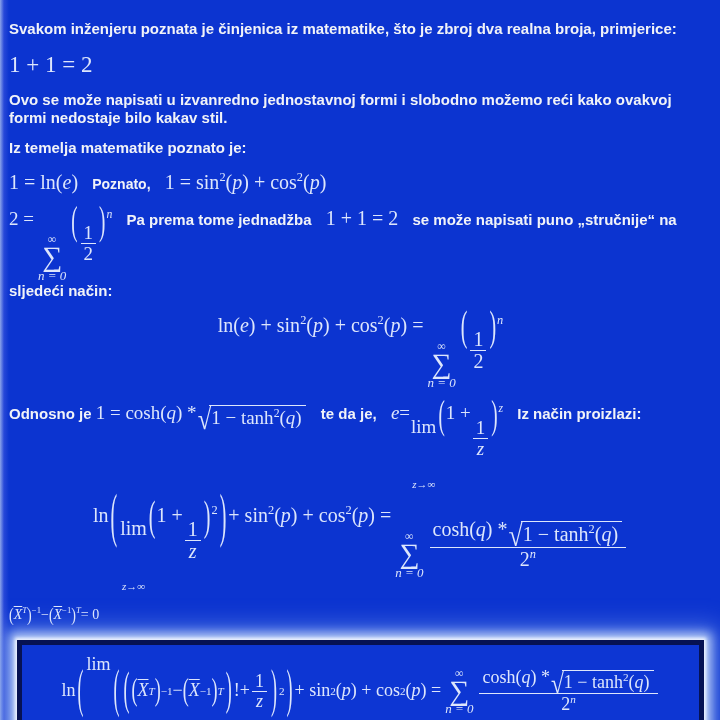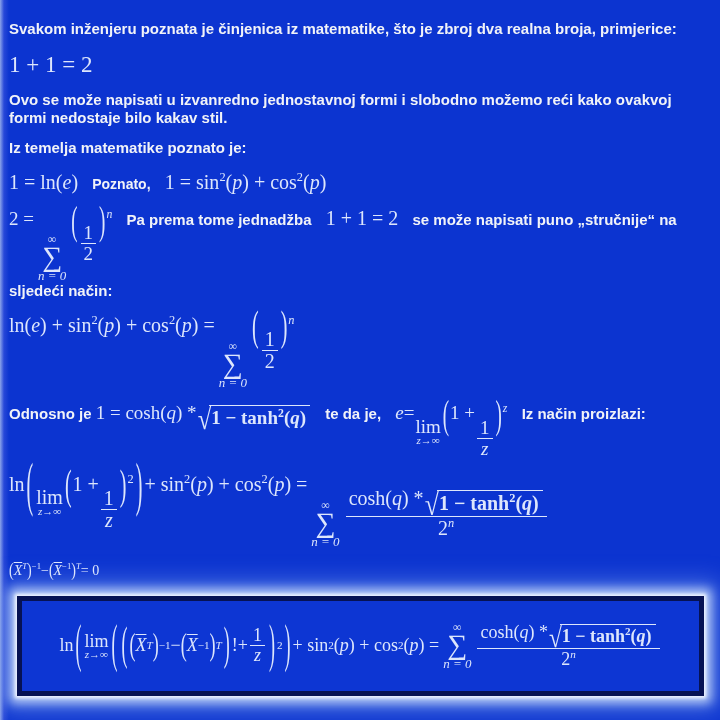--- a/index.html
+++ b/index.html
@@ -24,28 +24,28 @@
   .p22{transform:scaleY(2.15);margin:0 1px;}
   .p26{transform:scaleY(2.55);margin:0 2px;}
   .p30{transform:scaleY(2.95);margin:0 2px;}
   .frac{display:inline-flex;flex-direction:column;align-items:center;vertical-align:-0.75em;line-height:1.05;margin:0 2px;}
   .frac .fn{border-bottom:1.5px solid currentColor;padding:0 3px;}
   .frac .fd{padding:0 3px;}
   .sum{display:inline-flex;flex-direction:column;align-items:center;vertical-align:-0.95em;line-height:1;margin:0 4px;}
   .sum .st{font-size:12px;font-style:normal;}
   .sum .ss{font-size:28px;line-height:0.85;}
   .sum .sb{font-size:13px;font-style:italic;}
-  .lim{display:inline-flex;flex-direction:column;align-items:center;vertical-align:-0.7em;line-height:1;margin:0 1px;}
+  .lim{display:inline-flex;flex-direction:column;align-items:center;vertical-align:-0.7em;line-height:1;margin:0 1px;gap:44px;}
   .lim .lb{font-size:11px;font-style:italic;margin-top:-1px;}
   .sqrt{display:inline-flex;align-items:flex-start;vertical-align:-0.3em;margin:0 1px;}
   .sqrt .rad{font-size:1.3em;line-height:1;transform:scaleY(1.2);transform-origin:top;margin-right:-2px;}
-  .sqrt .sb2{border-top:1.6px solid currentColor;padding:1px 4px 0 2px;font-weight:bold;}
+  .sqrt .sb2{border-top:1.6px solid currentColor;padding:1px 4px 0 2px;}
   .xbar{font-style:italic;text-decoration:overline;}
   .row{margin:13px 0;}
-  .eqc{text-align:left;} .gap2{margin:0 10px;}
+  .eqc{text-align:center;} .gap2{margin:0 10px;}
   .eqbox-wrap{margin:16px 8px 14px 8px;}
   .eqbox{
     background:var(--box_bg,#0d36d3);
     border:5px solid var(--box_border,#061253);
     box-shadow:0 0 3px 2px var(--glow,#eef4ff),0 0 10px 7px #bcd0f7,0 0 22px 15px rgba(140,175,245,.45);
     padding:10px 4px;text-align:center;min-height:70px;
     display:flex;align-items:center;justify-content:center;
   }
   .mb2{margin-bottom:2px;} .mt6{margin-top:6px;}
 </style>

